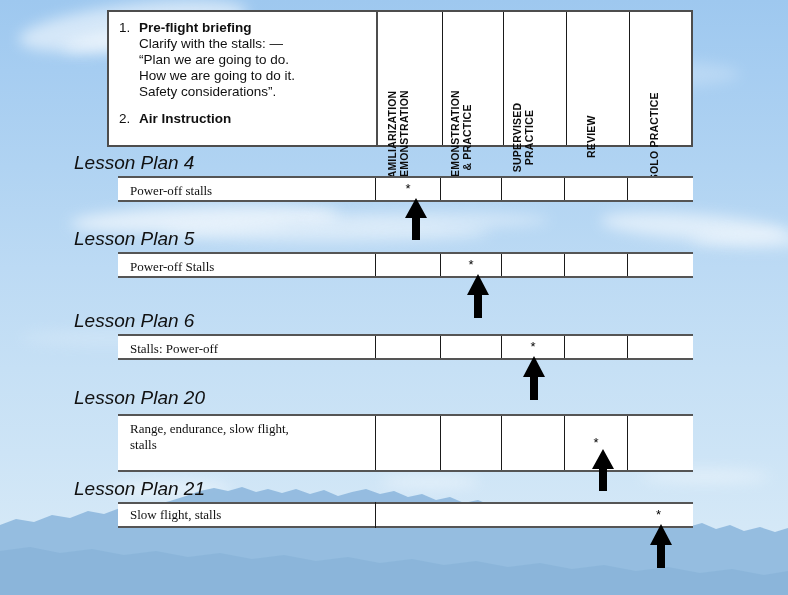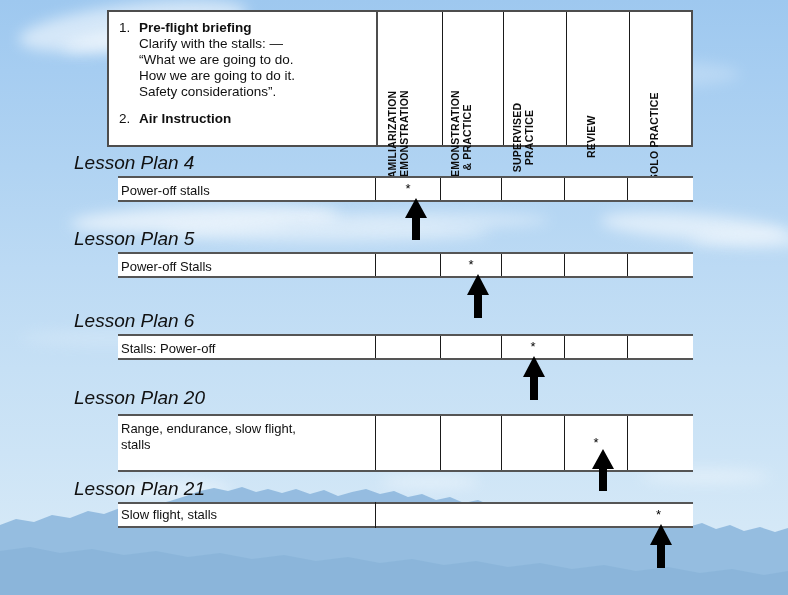--- a/index.html
+++ b/index.html
@@ -130,25 +130,26 @@
     background: #ffffff;
     border-top: 2px solid #555555;
     border-bottom: 2px solid #555555;
     box-sizing: border-box;
     display: flex;
   }
   .row-desc {
     flex: 0 0 258px;
     border-right: 1px solid #1a1a1a;
     box-sizing: border-box;
-    padding: 5px 4px 5px 3px;
+    padding: 5px 4px 5px 12px;
     font-size: 13px;
     color: #101010;
     line-height: 1.25;
     white-space: pre-line;
+    font-family: Liberation Serif, serif;
   }
   .row-cell {
     border-right: 1px solid #1a1a1a;
     box-sizing: border-box;
     position: relative;
     text-align: center;
     font-size: 12px;
     color: #000;
   }
   .row-cell:last-child { border-right: none; }
@@ -203,21 +204,21 @@
 
   <div class="hdr-table">
 
     <div class="hdr-brief">
 
       <div class="brief-row">
         <div class="brief-num">1.</div>
         <div class="brief-body">
           <div class="brief-title">Pre-flight briefing</div>
           <div class="brief-line">Clarify with the stalls: —</div>
-          <div class="brief-line">“What we are going to do.</div>
+          <div class="brief-line">“Plan we are going to do.</div>
           <div class="brief-line">How we are going to do it.</div>
           <div class="brief-line">Safety considerations”.</div>
         </div>
       </div>
 
       <div class="brief-gap"></div>
 
       <div class="brief-row">
         <div class="brief-num">2.</div>
         <div class="brief-body">

